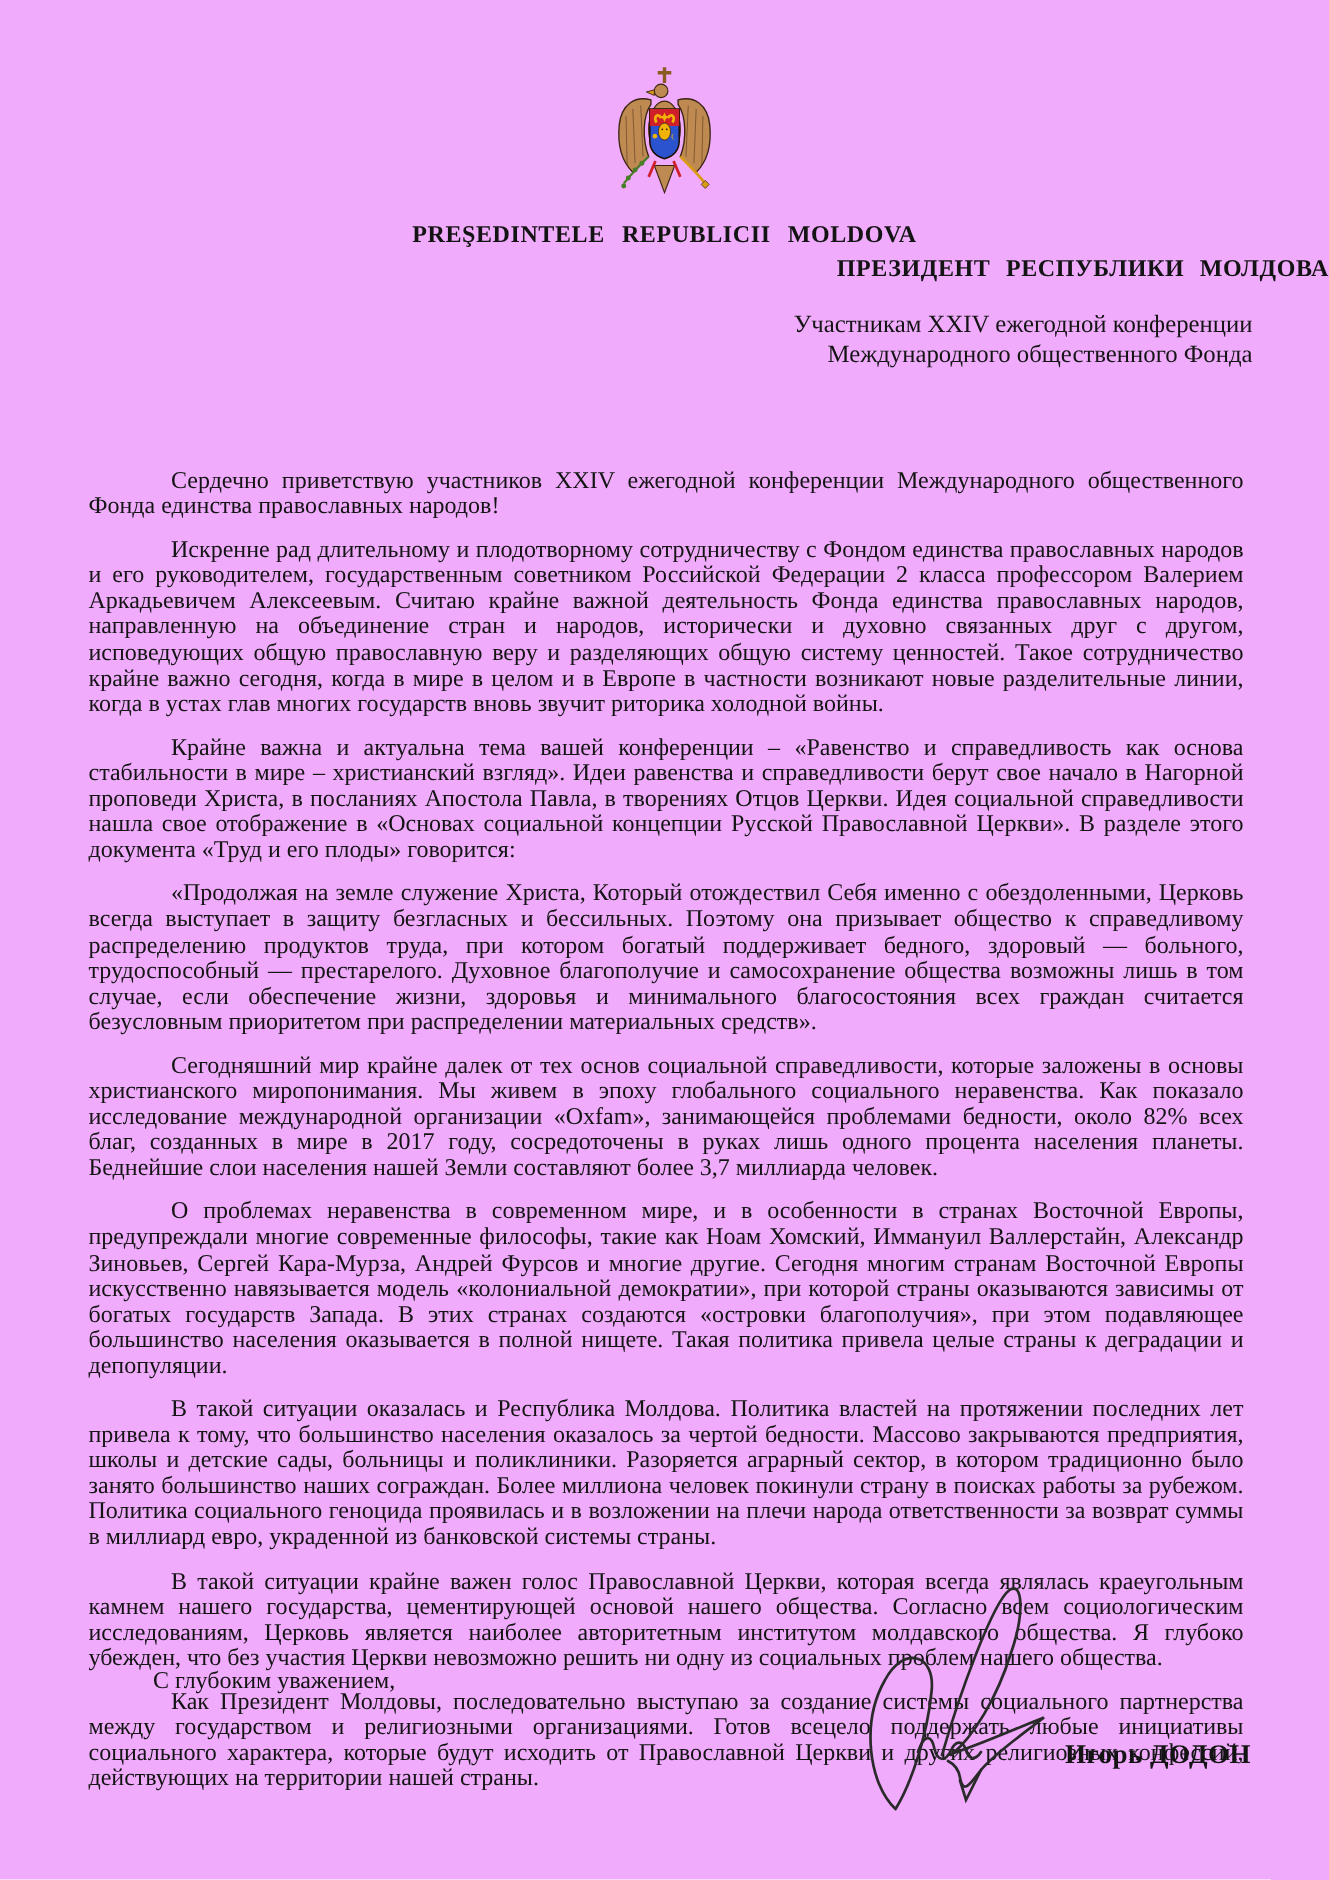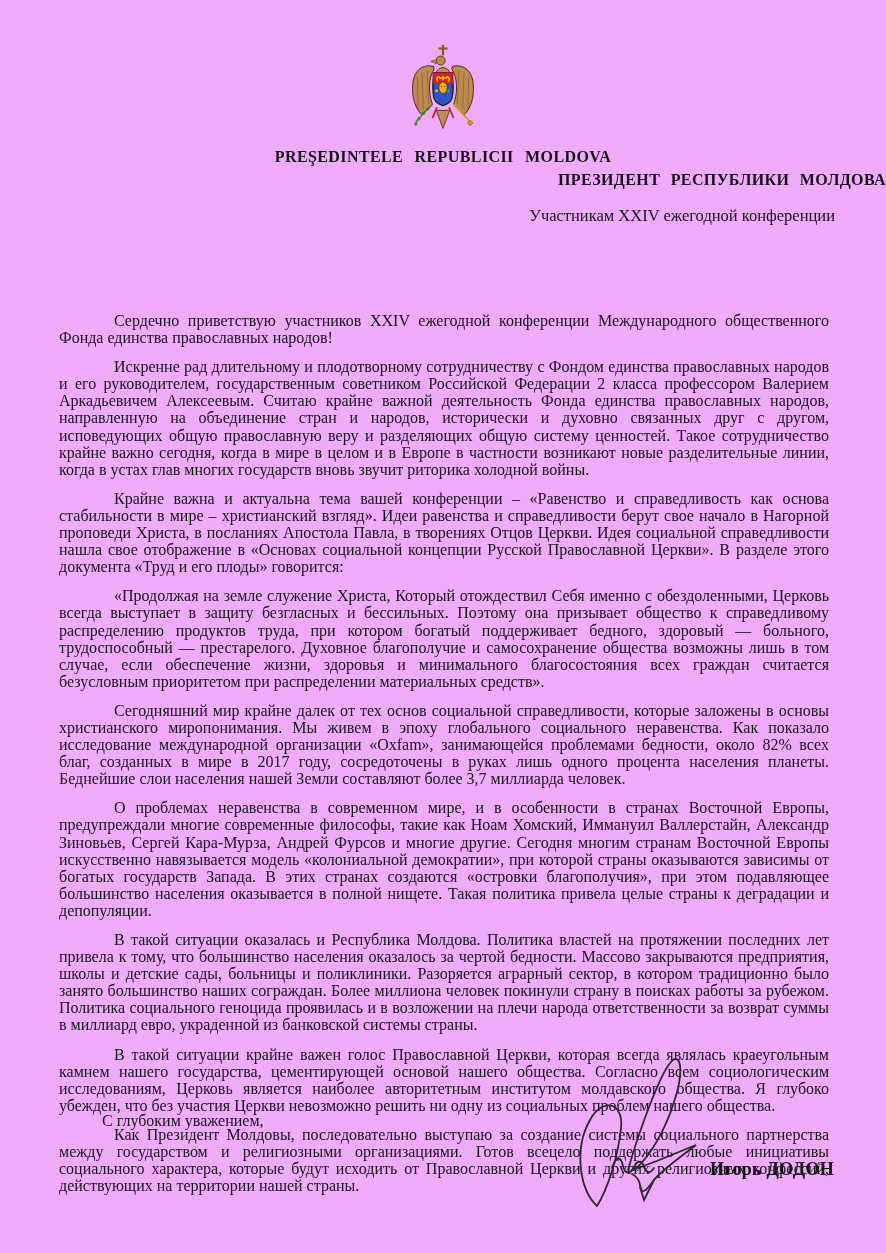--- a/index.html
+++ b/index.html
@@ -104,20 +104,21 @@
       <circle cx="41.5" cy="62" r="2" fill="#f2b307"></circle>
       <path d="M59.5,60 a2.6,2.6 0 1 0 0,5 a2 2 0 1 1 0,-5" fill="#f2b307"></path>
     </g>
   </svg>
 
   <div class="hdr hdr-ro">PREŞEDINTELE REPUBLICII MOLDOVA</div>
   <div class="hdr hdr-ru">ПРЕЗИДЕНТ РЕСПУБЛИКИ МОЛДОВА</div>
 
   <div class="addressee">
     <div>Участникам XXIV ежегодной конференции</div>
+    <div>Международного общественного Фонда</div>
   </div>
 
   <div class="body-flow">
     <p>Сердечно приветствую участников XXIV ежегодной конференции Международного общественного Фонда единства православных народов!</p>
     <p>Искренне рад длительному и плодотворному сотрудничеству с Фондом единства православных народов и его руководителем, государственным советником Российской Федерации 2 класса профессором Валерием Аркадьевичем Алексеевым. Считаю крайне важной деятельность Фонда единства православных народов, направленную на объединение стран и народов, исторически и духовно связанных друг с другом, исповедующих общую православную веру и разделяющих общую систему ценностей. Такое сотрудничество крайне важно сегодня, когда в мире в целом и в Европе в частности возникают новые разделительные линии, когда в устах глав многих государств вновь звучит риторика холодной войны.</p>
     <p>Крайне важна и актуальна тема вашей конференции – «Равенство и справедливость как основа стабильности в мире – христианский взгляд». Идеи равенства и справедливости берут свое начало в Нагорной проповеди Христа, в посланиях Апостола Павла, в творениях Отцов Церкви. Идея социальной справедливости нашла свое отображение в «Основах социальной концепции Русской Православной Церкви». В разделе этого документа «Труд и его плоды» говорится:</p>
     <p>«Продолжая на земле служение Христа, Который отождествил Себя именно с обездоленными, Церковь всегда выступает в защиту безгласных и бессильных. Поэтому она призывает общество к справедливому распределению продуктов труда, при котором богатый поддерживает бедного, здоровый — больного, трудоспособный — престарелого. Духовное благополучие и самосохранение общества возможны лишь в том случае, если обеспечение жизни, здоровья и минимального благосостояния всех граждан считается безусловным приоритетом при распределении материальных средств».</p>
     <p>Сегодняшний мир крайне далек от тех основ социальной справедливости, которые заложены в основы христианского миропонимания. Мы живем в эпоху глобального социального неравенства. Как показало исследование международной организации «Oxfam», занимающейся проблемами бедности, около 82% всех благ, созданных в мире в 2017 году, сосредоточены в руках лишь одного процента населения планеты. Беднейшие слои населения нашей Земли составляют более 3,7 миллиарда человек.</p>
     <p>О проблемах неравенства в современном мире, и в особенности в странах Восточной Европы, предупреждали многие современные философы, такие как Ноам Хомский, Иммануил Валлерстайн, Александр Зиновьев, Сергей Кара-Мурза, Андрей Фурсов и многие другие. Сегодня многим странам Восточной Европы искусственно навязывается модель «колониальной демократии», при которой страны оказываются зависимы от богатых государств Запада. В этих странах создаются «островки благополучия», при этом подавляющее большинство населения оказывается в полной нищете. Такая политика привела целые страны к деградации и депопуляции.</p>
     <p>В такой ситуации оказалась и Республика Молдова. Политика властей на протяжении последних лет привела к тому, что большинство населения оказалось за чертой бедности. Массово закрываются предприятия, школы и детские сады, больницы и поликлиники. Разоряется аграрный сектор, в котором традиционно было занято большинство наших сограждан. Более миллиона человек покинули страну в поисках работы за рубежом. Политика социального геноцида проявилась и в возложении на плечи народа ответственности за возврат суммы в миллиард евро, украденной из банковской системы страны.</p>

